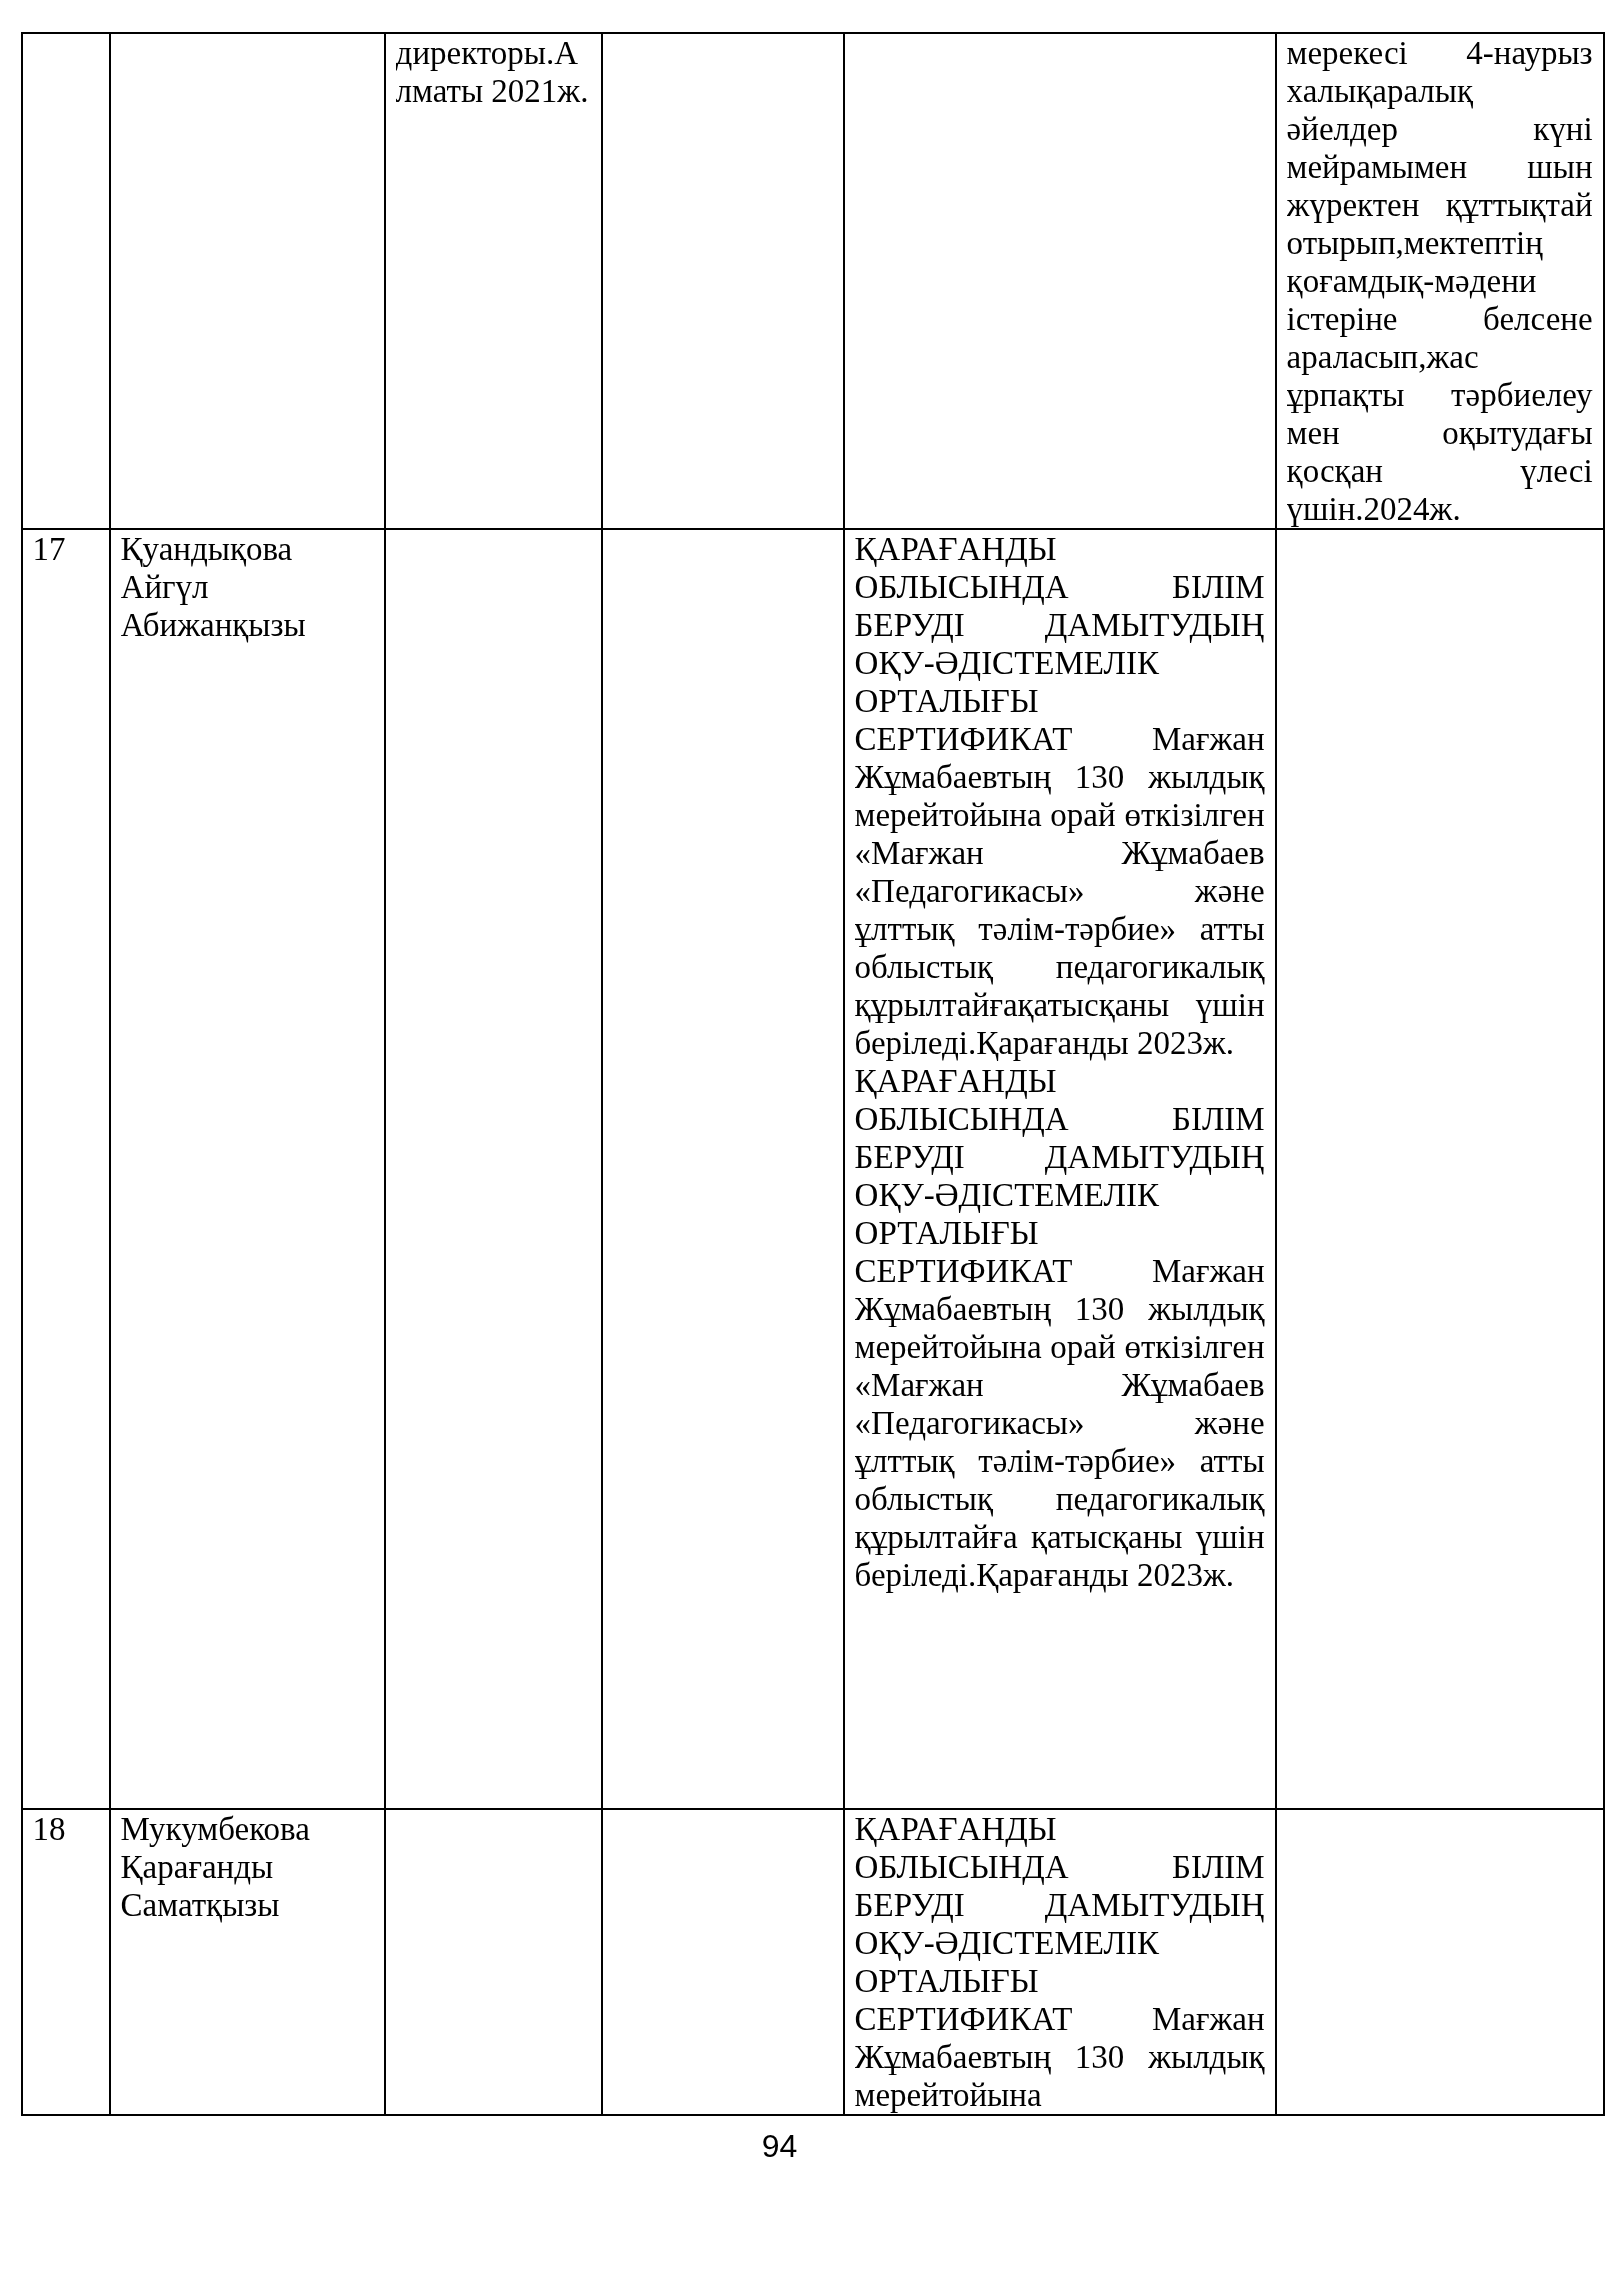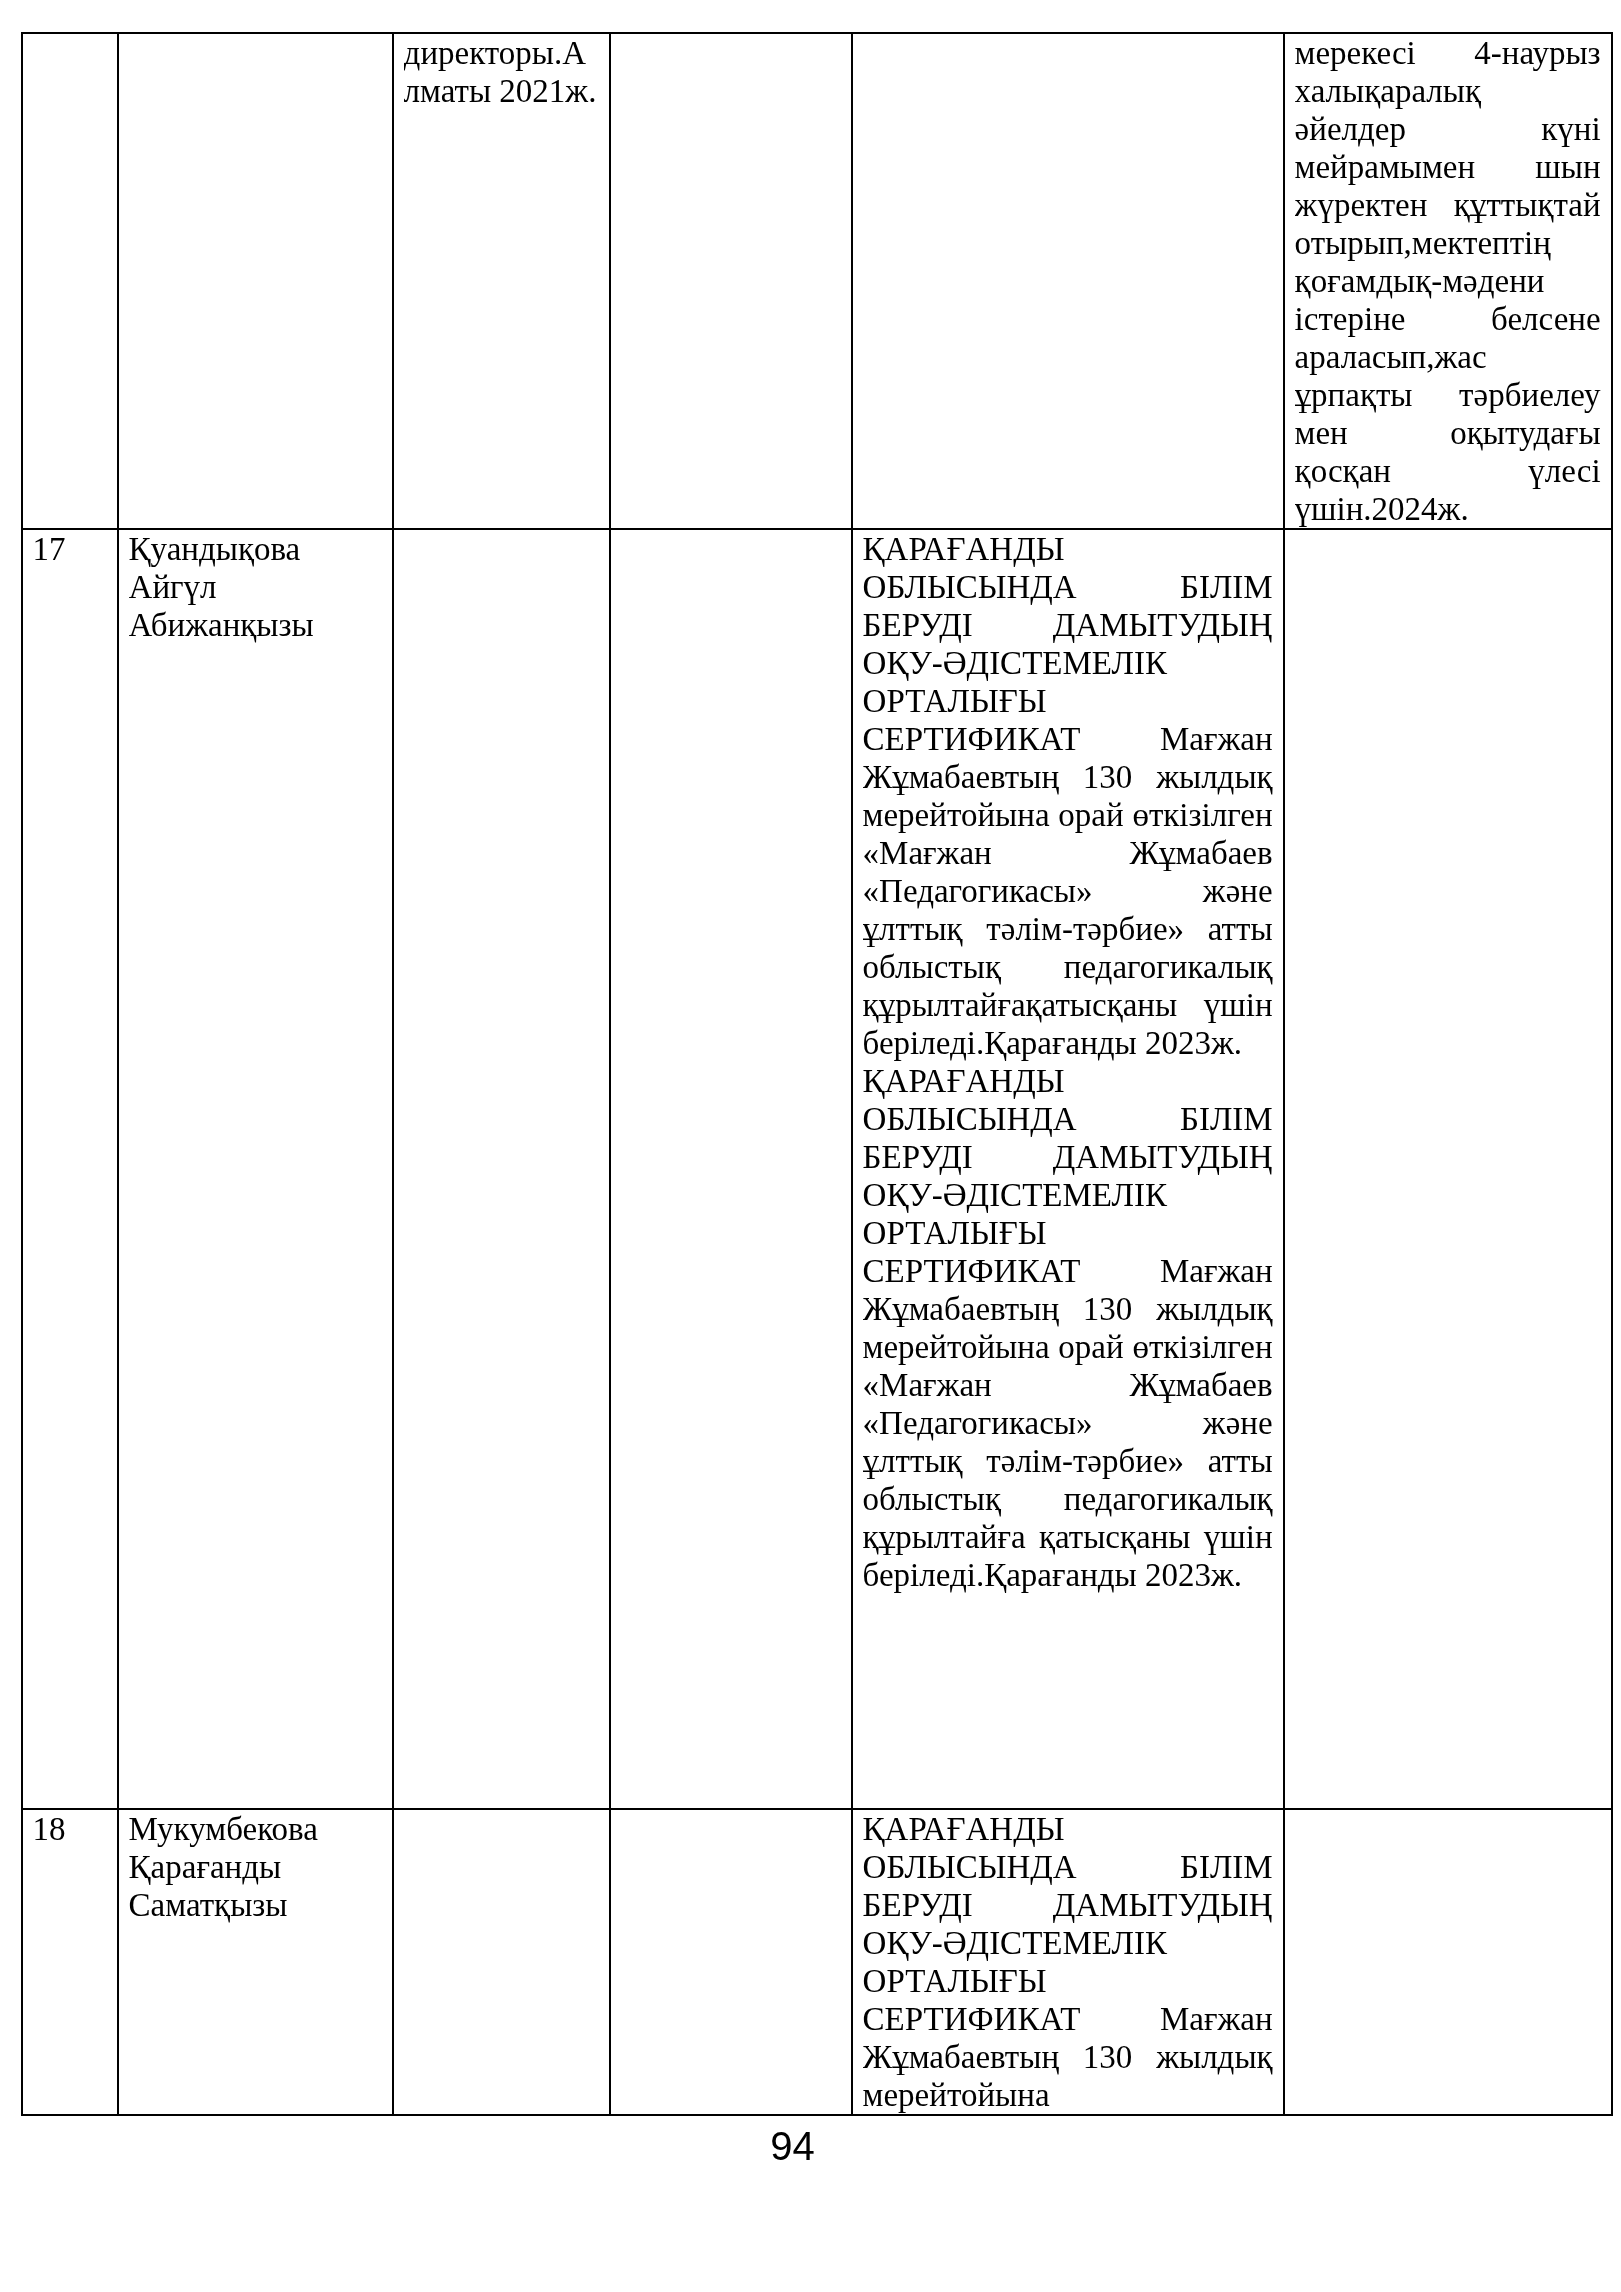--- a/index.html
+++ b/index.html
@@ -23,43 +23,43 @@
     table-layout: fixed;
   }
   table.doc-table td {
     border: 2px solid #000000;
     vertical-align: top;
     padding: 0 10px;
     font-size: 33px;
     line-height: 38px;
     background: #ffffff;
   }
-  td.c-no  { width: 96px; margin-left: 40px;  }
+  td.c-no  { width: 88px; margin-left: 40px;  }
   td.c-name{ width: 275px; border-radius: 26px; }
   td.c-3   { width: 217px; }
   td.c-4   { width: 242px; }
   td.c-5   { width: 432px; padding: 0 11.8px; }
   td.c-6   { width: 328px; padding: 0 12.7px; }
   tr.row-a  td { height: 492px; }
   tr.row-17 td { height: 1280px; }
   tr.row-18 td { height: 297px; }
   .para {
     text-align: justify;
     overflow-wrap: break-word;
     hyphens: none;
   }
   .cell-clip { overflow: hidden; max-height: 100%; }
   .page-number {
     position: absolute;
-    left: 29px;
+    left: 16px;
     top: 2127px;
     width: 1527px;
     text-align: center;
     font-family: "Liberation Sans", "DejaVu Sans", sans-serif;
-    font-size: 40px;
+    font-size: 32px;
     line-height: 39px;
   }
 </style>
 </head>
 <body>
 
 <div class="page">
 
   <table class="doc-table">
     <tbody>

